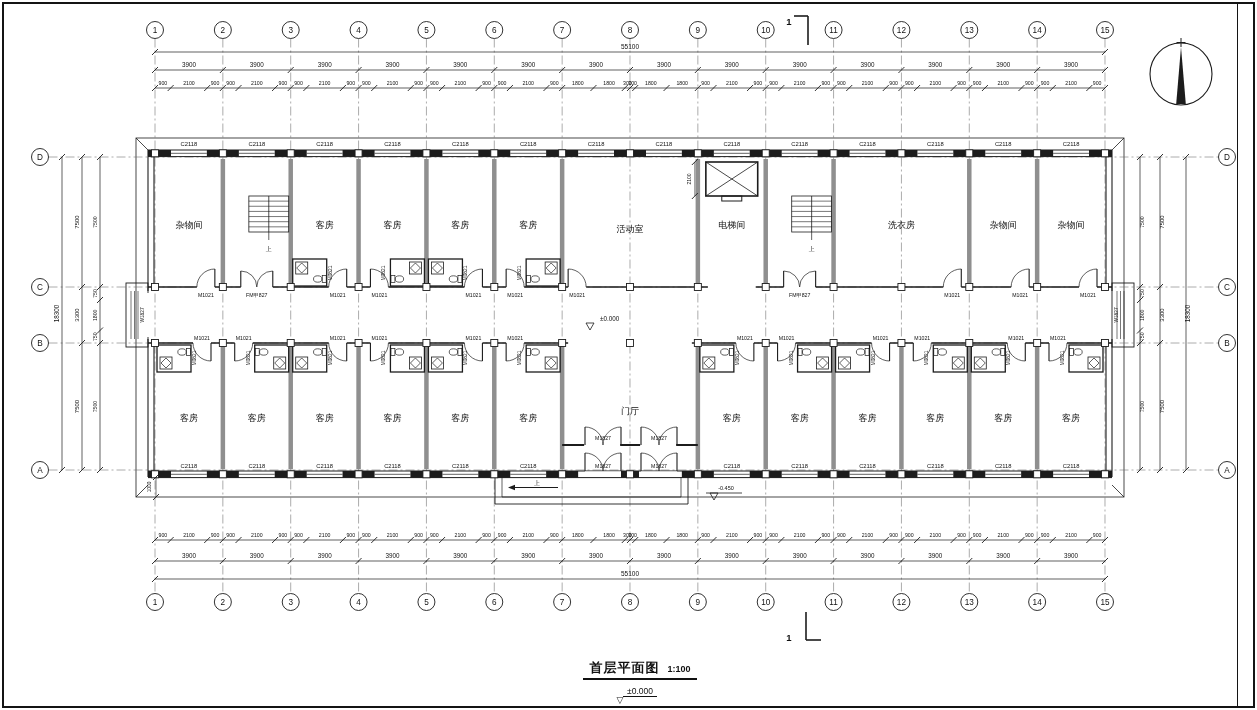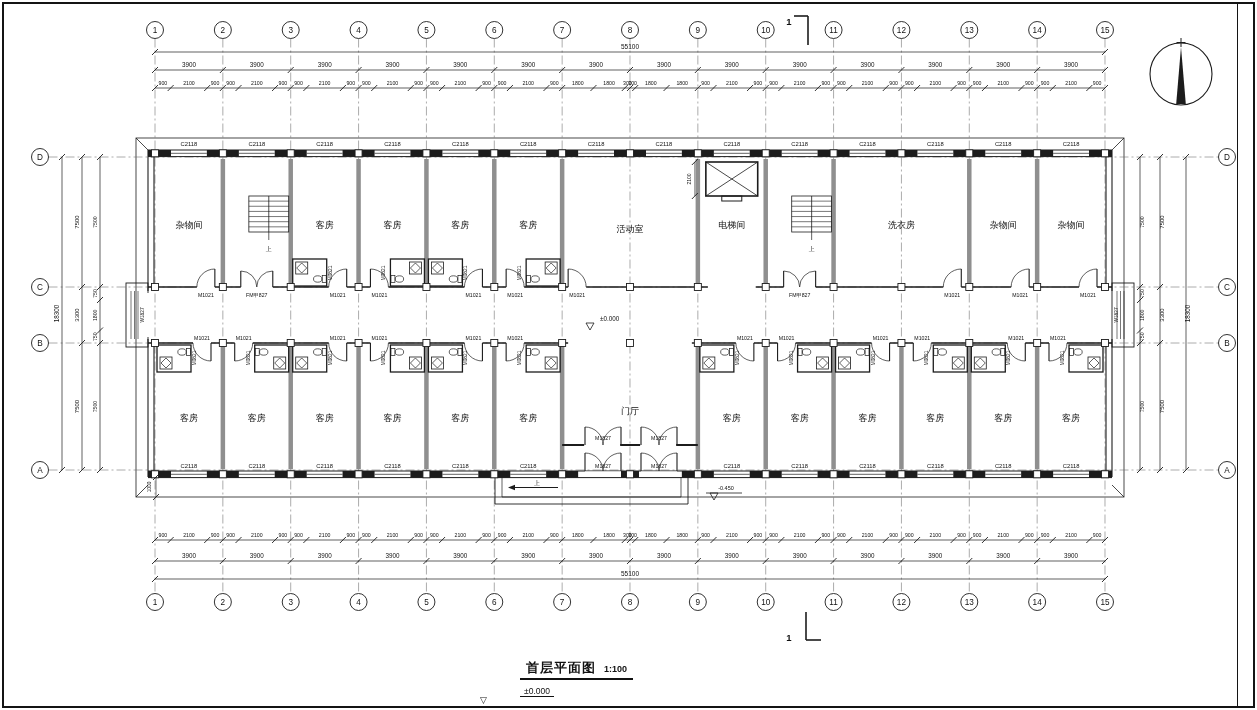--- a/index.html
+++ b/index.html
@@ -1,21 +1,21 @@
 <!DOCTYPE html>
 <html><head>
 <meta charset="utf-8">
 <style>
   html,body{margin:0;padding:0;background:#e8e8e8;}
   .page{position:relative;width:1257px;height:710px;background:#ffffff;overflow:hidden;
         font-family:"Liberation Sans","DejaVu Sans",sans-serif;}
   .frame{position:absolute;left:2px;top:2px;right:2px;bottom:2px;border:2px solid #141414;}
   .frame-inner-right{position:absolute;top:2px;bottom:2px;left:1237px;border-left:1.5px solid #141414;}
   svg{position:absolute;left:0;top:0;}
-  .titleblock{position:absolute;left:520px;top:658px;width:240px;text-align:left;color:#111;}
+  .titleblock{position:absolute;left:520px;top:658px;width:240px;text-align:center;color:#111;}
   .tb-line1{display:inline-block;border-bottom:2.5px solid #111;padding:0 6px 1px 6px;}
   .tb-title{font-size:13px;font-weight:bold;letter-spacing:1px;}
   .tb-scale{font-size:9px;margin-left:8px;font-weight:bold;}
   .tb-level{display:inline-block;font-size:8.5px;border-bottom:1px solid #111;padding:0 4px;margin-top:1px;}
   .tb-tri{font-size:9px;line-height:6px;margin-top:-1px;margin-left:-40px;}
 </style>
 </head>
 <body>
 
 <div class="page">

